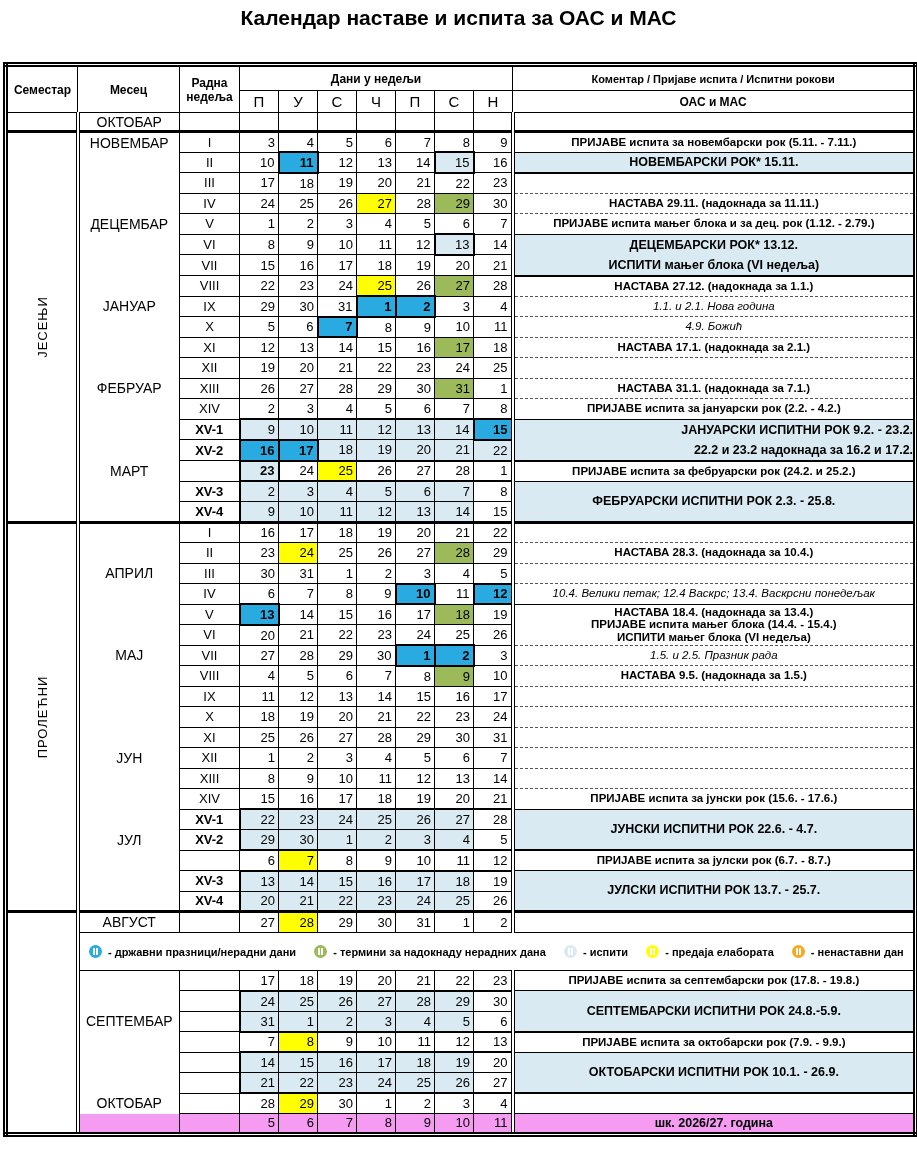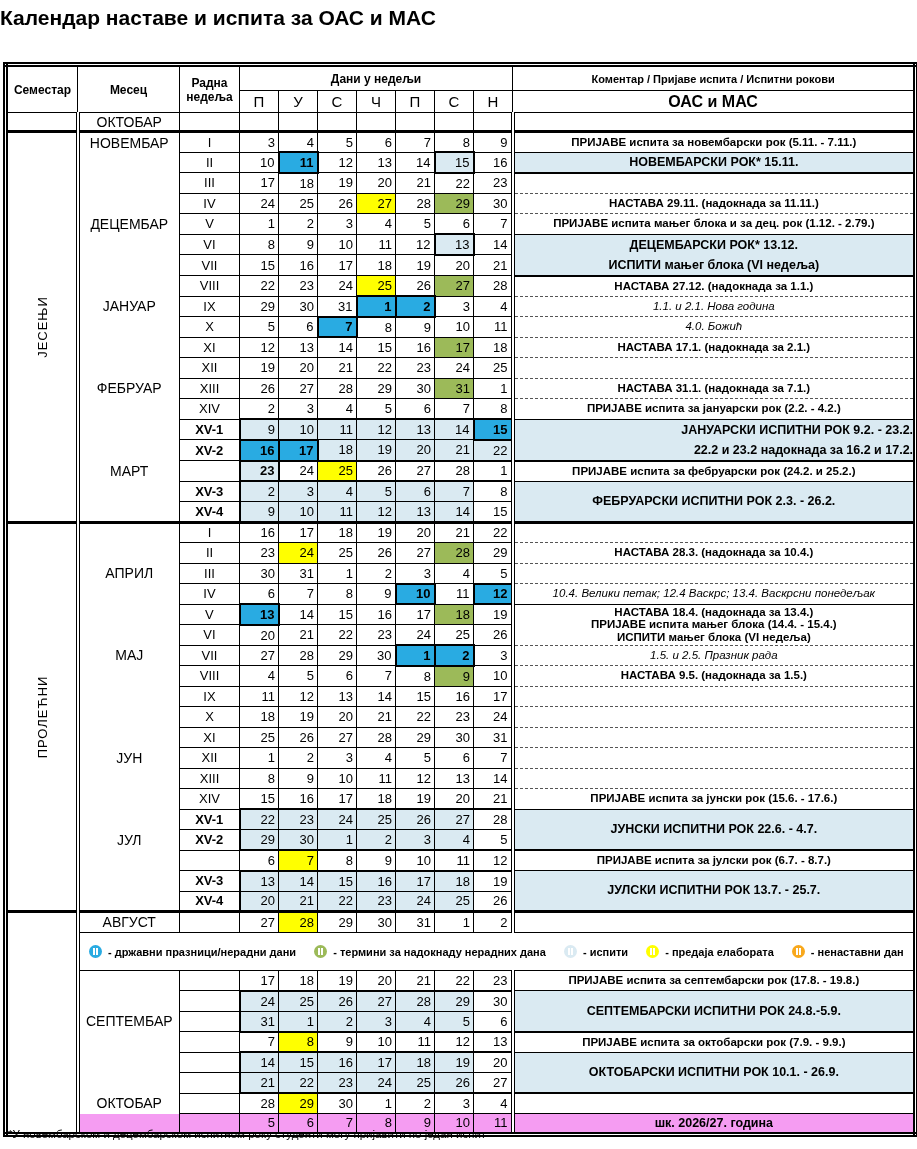--- a/index.html
+++ b/index.html
@@ -1,28 +1,28 @@
 <!DOCTYPE html>
 <html><head>
 <meta charset="utf-8">
 <style>
   html,body{margin:0;padding:0;background:#fff;}
   #canvas{position:relative;width:917px;height:1149px;background:#fff;
           font-family:"Liberation Sans",sans-serif;color:#000;overflow:hidden;}
-  #title{position:absolute;top:6px;left:0;width:100%;
+  #title{position:absolute;top:6px;left:0;width:100%;text-align:center;
          font-size:21px;font-weight:bold;}
   #subtitle{position:absolute;top:32px;left:0;width:100%;text-align:center;font-size:16px;}
   #tblwrap{position:absolute;top:62px;left:3px;}
   table{border-collapse:collapse;table-layout:fixed;width:910px;border:5px double #000;}
   th,td{overflow:hidden;white-space:nowrap;padding:0;vertical-align:middle;}
   thead th{border:1px solid #000;background:#fff;}
   .h1{font-size:12px;font-weight:bold;}
   .h-days{font-size:12px;font-weight:bold;}
   .h-com{font-size:11px;font-weight:bold;}
-  .h-sub{font-size:16px;font-weight:bold;}
+  .h-sub{font-size:12px;font-weight:bold;}
   .dl{font-size:15px;font-weight:normal;}
   .sem{border-left:1px solid #000;border-right:4px double #000;position:relative;background:#fff;}
   .vlab{position:absolute;left:50%;top:50%;transform:translate(-50%,-50%) rotate(-90deg);
         font-size:13px;letter-spacing:1px;white-space:nowrap;}
   .mcell{border-left:4px double #000;border-right:1px solid #000;border-top:0;border-bottom:0;
          text-align:center;font-size:14px;}
   .wk{border:1px solid #000;text-align:center;font-size:13px;}
   .dc{border:1px solid #000;text-align:right;padding-right:3px;font-size:13px;}
   .cm{border-left:4px double #000;border-right:1px solid #000;text-align:center;
       font-size:11.5px;line-height:1.3;}
@@ -219,21 +219,21 @@
           <tr style="height: 20.5px;">
             <td class="mcell"></td>
             <td class="wk">X</td>
             <td class="dc">5</td>
             <td class="dc">6</td>
             <td class="dc f-hol b ring">7</td>
             <td class="dc">8</td>
             <td class="dc">9</td>
             <td class="dc">10</td>
             <td class="dc">11</td>
-            <td class="cm st-d it">4.0. Божић</td>
+            <td class="cm st-d it">4.9. Божић</td>
           </tr>
           <tr style="height: 20.5px;">
             <td class="mcell"></td>
             <td class="wk">XI</td>
             <td class="dc">12</td>
             <td class="dc">13</td>
             <td class="dc">14</td>
             <td class="dc">15</td>
             <td class="dc">16</td>
             <td class="dc f-mk">17</td>
@@ -314,21 +314,21 @@
           <tr style="height: 20.5px;">
             <td class="mcell"></td>
             <td class="wk b">XV-3</td>
             <td class="dc f-exam gt gl">2</td>
             <td class="dc f-exam gt">3</td>
             <td class="dc f-exam gt">4</td>
             <td class="dc f-exam gt">5</td>
             <td class="dc f-exam gt">6</td>
             <td class="dc f-exam gt">7</td>
             <td class="dc gt gr">8</td>
-            <td class="cm st-s b big f-exam cex" rowspan="2">ФЕБРУАРСКИ ИСПИТНИ РОК 2.3. - 26.2.</td>
+            <td class="cm st-s b big f-exam cex" rowspan="2">ФЕБРУАРСКИ ИСПИТНИ РОК 2.3. - 25.8.</td>
           </tr>
           <tr style="height: 20.5px;">
             <td class="mcell"></td>
             <td class="wk b">XV-4</td>
             <td class="dc f-exam gb gl">9</td>
             <td class="dc f-exam gb">10</td>
             <td class="dc f-exam gb">11</td>
             <td class="dc f-exam gb">12</td>
             <td class="dc f-exam gb">13</td>
             <td class="dc f-exam gb">14</td>
@@ -668,14 +668,13 @@
             <td class="dc f-pink">7</td>
             <td class="dc f-pink">8</td>
             <td class="dc f-pink">9</td>
             <td class="dc f-pink">10</td>
             <td class="dc f-pink">11</td>
             <td class="cm st-s b big f-pink">шк. 2026/27. година</td>
           </tr>
         </tbody>
       </table>
   </div>
-  <div id="footnote">*У новембарском и децембарском испитном року студенти могу пријавити по један испит</div>
 </div>
 
 </body></html>

